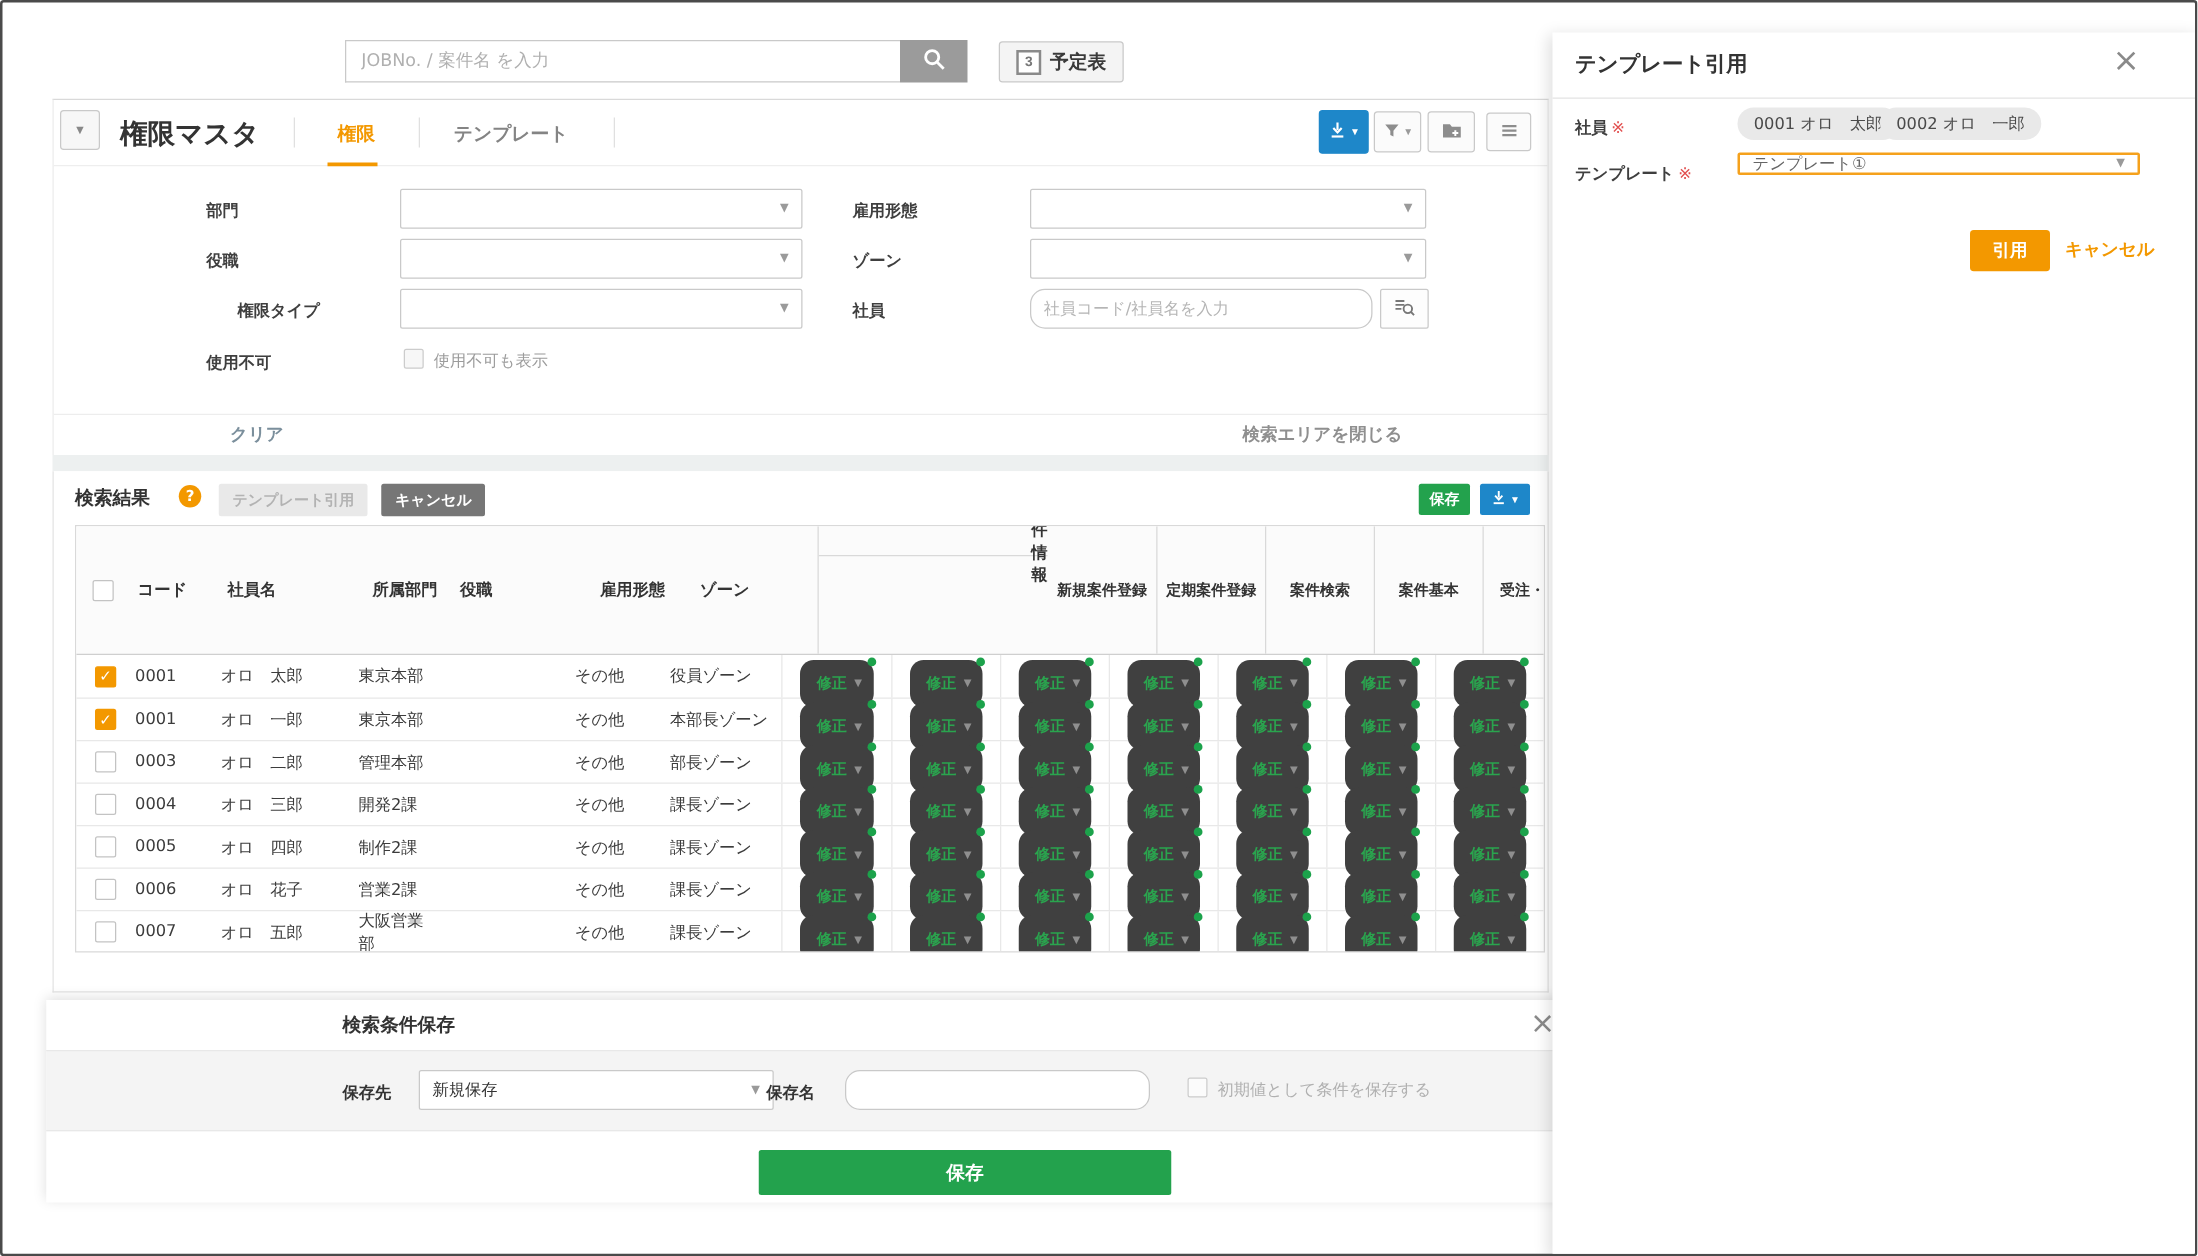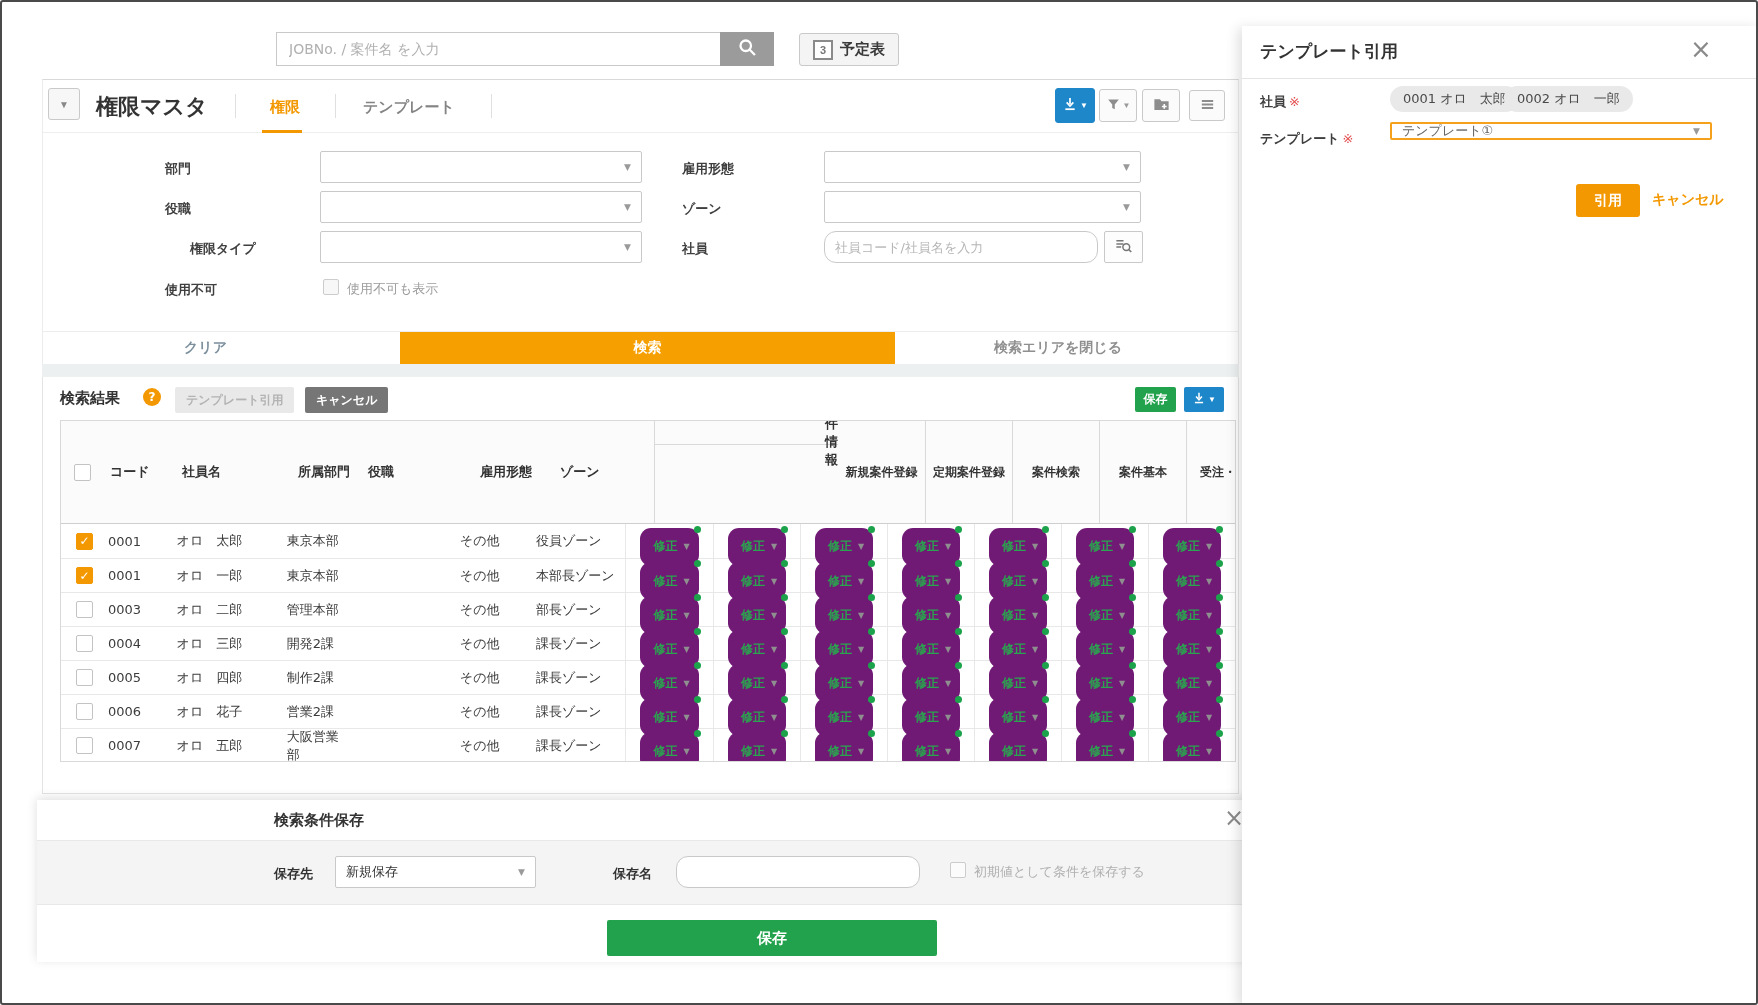--- a/index.html
+++ b/index.html
@@ -107,35 +107,35 @@
   .perm-area { flex:1; display:flex; border-left:1px solid #e8e8e8; }
   .perm-cell { width:87px; flex:none; display:flex; align-items:center; justify-content:center; }
   .perm-cell + .perm-cell { border-left:1px solid #e8e8e8; }
 
   .cb { width:17px; height:17px; border:1px solid #c3c3c3; border-radius:2px; background:#fff;
     display:flex; align-items:center; justify-content:center; cursor:pointer; }
   .cb .cb-check { display:none; color:#fff; font-size:12px; font-weight:bold; }
   .cb.checked { background:#f39800; border-color:#f39800; }
   .cb.checked .cb-check { display:block; }
 
-  .pill { position:relative; height:38px; border-radius:11px; background:#701a75; display:inline-flex;
+  .pill { position:relative; height:38px; border-radius:11px; background:#404040; display:inline-flex;
     align-items:center; padding:0 9px 0 13px; cursor:pointer;margin-top:11px; }
   .pill-label { font-size:12px; font-weight:bold; color:#2aa44e; }
   .pill-caret { font-size:8px; color:#8f8f8f; margin-left:6px; }
   .pill-dot { position:absolute; top:-2px; right:-2px; width:7px; height:7px; border-radius:50%; background:#1ca24b; }
 
   
   .save-modal { position:absolute; left:35px; top:798px; width:1224px; height:162px; background:#fff;
     box-shadow:0 -2px 10px rgba(0,0,0,0.13); z-index:40; }
   .sm-title { position:absolute; left:237px; top:11px; font-size:15px; font-weight:bold; color:#333; }
   .sm-close { position:absolute; left:1187px; top:4px; font-size:24px; color:#8a8a8a; cursor:pointer; background:none; border:0; font-family:inherit; }
   .sm-band { position:absolute; left:0; right:0; top:40px; height:65px; background:#f4f4f4;
     border-top:1px solid #e8e8e8; border-bottom:1px solid #e8e8e8; }
   .sm-dest-label { position:absolute; left:237px; top:65px; font-size:13px; font-weight:bold; color:#333; }
-  .sm-select { left:298px; top:56px; width:201px; }
+  .sm-select { left:298px; top:56px; width:284px; }
   .sm-name-label { position:absolute; left:576px; top:65px; font-size:13px; font-weight:bold; color:#333; }
   .sm-input { left:639px; top:56px; width:244px; background:#fff; }
   .sm-cb { left:913px; top:62px; background:#fbfbfb; }
   .sm-cb-label { left:937px; top:63px; color:#b0b0b0; }
   .sm-save { position:absolute; left:570px; top:120px; width:330px; height:36px; background:#23a24d;
     border:0; border-radius:2px; color:#fff; font-size:15px; font-weight:bold; font-family:inherit; cursor:pointer; }
 
   
   .tpl-panel { position:absolute; left:1240px; top:24px; width:518px; height:979px; background:#fff;
     box-shadow:-4px 2px 12px rgba(0,0,0,0.13); z-index:60; }
@@ -254,21 +254,20 @@
           </svg>
       </span>
     </button>
 
     <div class="f-label" style="left:122px; top:201px;">使用不可</div>
     <span class="cb-box" style="left:280px; top:199px;"></span>
     <span class="cb-box-label" style="left:304px; top:200px;">使用不可も表示</span>
 
     <div class="btn-row">
       <div class="clear-btn">クリア</div>
-      <button class="search-main-btn">検索</button>
       <div class="close-area-btn">検索エリアを閉じる</div>
     </div>
   </div>
 
   <div class="gap-band"></div>
 
   <div class="results-panel">
     <div class="results-head">
       <div class="results-title">検索結果</div>
       <div class="help-icon">?</div>

